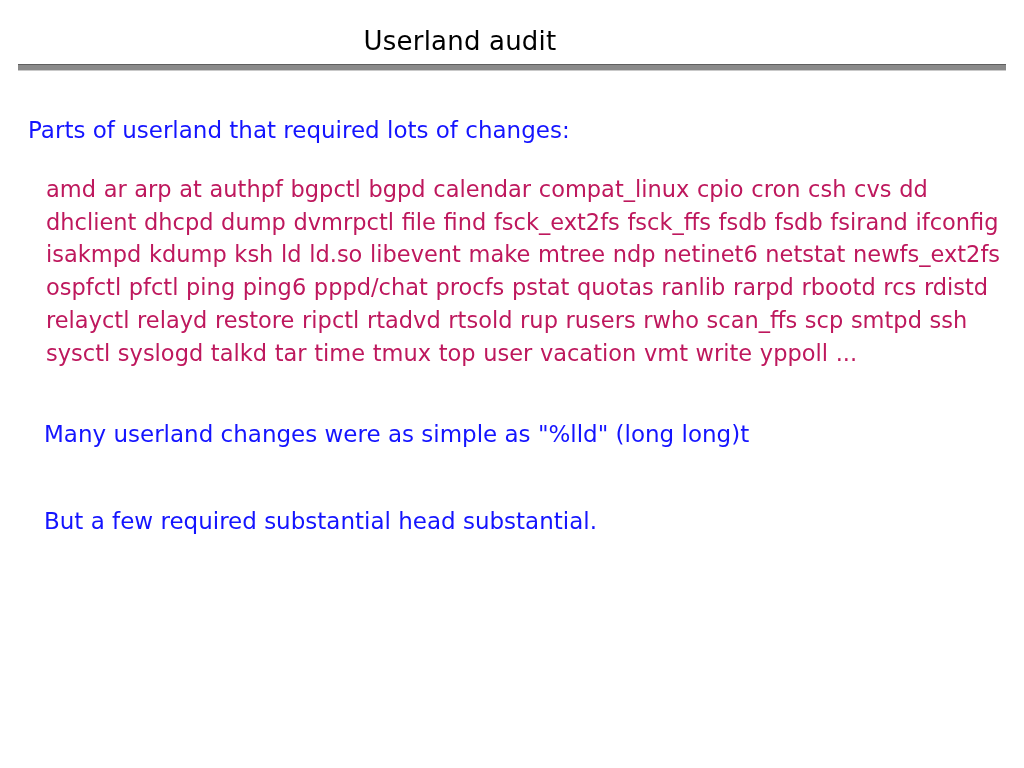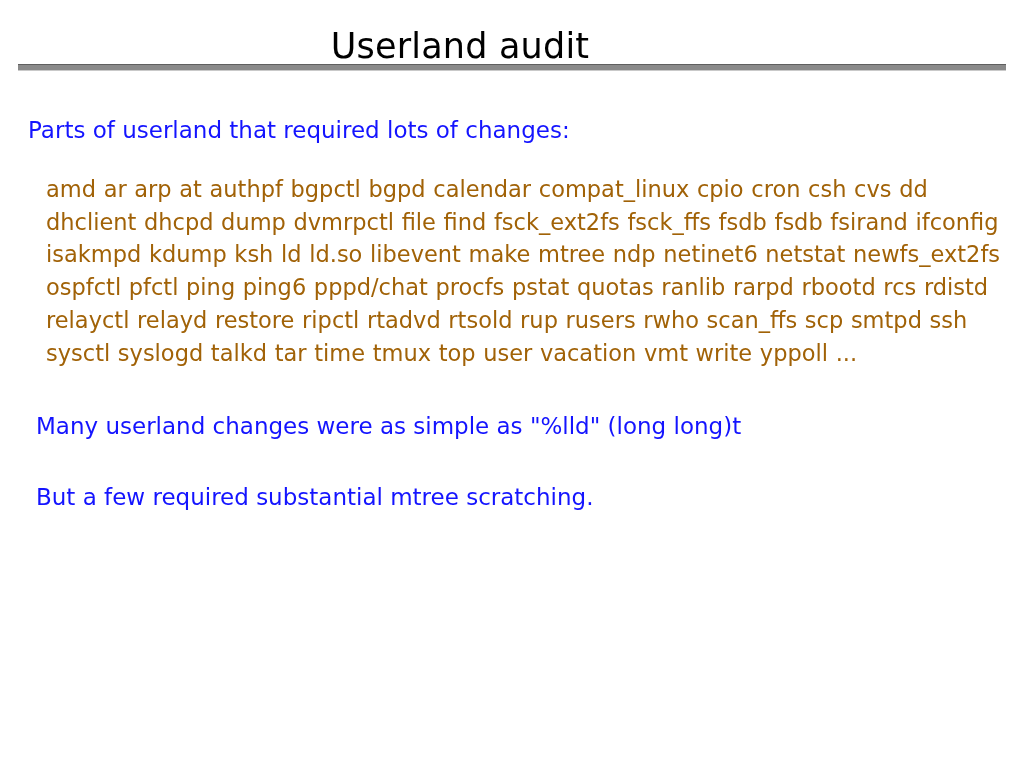--- a/index.html
+++ b/index.html
@@ -18,21 +18,21 @@
     width: 1024px;
     height: 768px;
     box-sizing: border-box;
   }
   .slide-title {
     position: absolute;
     top: 26px;
     left: 0;
     width: 920px;
     text-align: center;
-    font-size: 35px;
+    font-size: 26px;
     color: #000000;
     font-family: "DejaVu Sans", sans-serif;
     letter-spacing: 0.2px;
   }
   .title-rule {
     position: absolute;
     top: 64px;
     left: 18px;
     width: 988px;
     height: 5px;
@@ -47,33 +47,33 @@
     width: 980px;
   }
   .lead {
     font-size: 23px;
     color: #1414ff;
     margin: 12px 0 8px 0;
     line-height: 1.25;
   }
   .cmd-block {
     font-size: 22.5px;
-    color: #a16207;
+    color: #be185d;
     margin: 28px 0 0 18px;
     line-height: 1.46;
     width: 960px;
     white-space: pre-wrap;
     word-spacing: 0.5px;
   }
   .gap-a { height: 34px; }
   .gap-b { height: 26px; }
   .blue-line {
     font-size: 23px;
     color: #1414ff;
-    margin: 8px;
+    margin: 16px;
     line-height: 1.25;
   }
 </style>
 </head>
 <body>
 
 <div class="slide">
 
   <div class="slide-title">Userland audit</div>
 
@@ -84,16 +84,16 @@
     <p class="lead">Parts of userland that required lots of changes:</p>
 
     <div class="cmd-block">amd ar arp at authpf bgpctl bgpd calendar compat_linux cpio cron csh cvs dd dhclient dhcpd dump dvmrpctl file find fsck_ext2fs fsck_ffs fsdb fsdb fsirand ifconfig isakmpd kdump ksh ld ld.so libevent make mtree ndp netinet6 netstat newfs_ext2fs ospfctl pfctl ping ping6 pppd/chat procfs pstat quotas ranlib rarpd rbootd rcs rdistd relayctl relayd restore ripctl rtadvd rtsold rup rusers rwho scan_ffs scp smtpd ssh sysctl syslogd talkd tar time tmux top user vacation vmt write yppoll ...</div>
 
     <div class="gap-a"></div>
 
     <p class="blue-line">Many userland changes were as simple as "%lld" (long long)t</p>
 
     <div class="gap-b"></div>
 
-    <p class="blue-line">But a few required substantial mtree scratching.</p>
+    <p class="blue-line">But a few required substantial head substantial.</p>
 
   </div>
 </div>
 
 </body></html>

